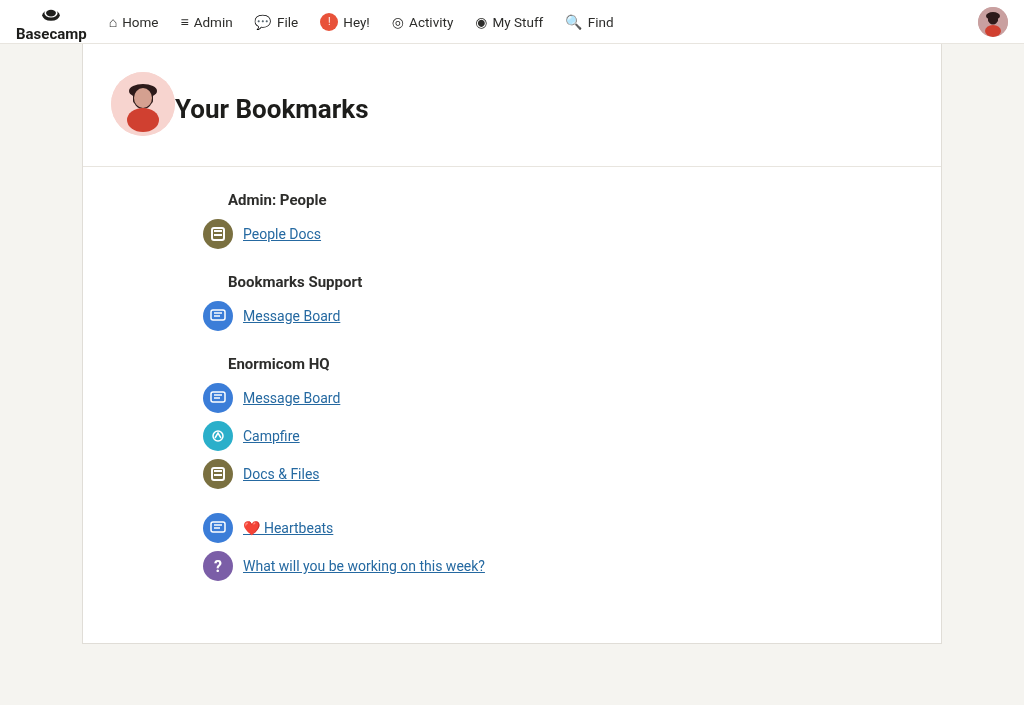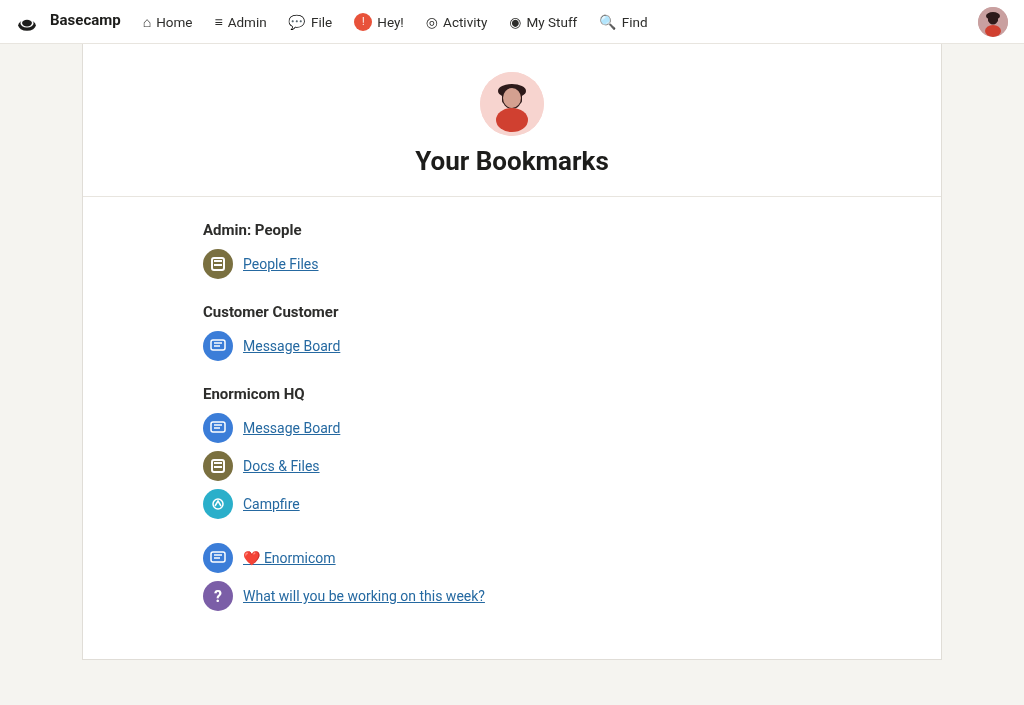--- a/index.html
+++ b/index.html
@@ -19,27 +19,28 @@
       padding: 0 16px;
       justify-content: space-between;
     }
     .nav-left {
       display: flex;
       align-items: center;
       gap: 4px;
     }
     .nav-logo {
       display: flex;
-      align-items: flex-start;
-      gap: 12px;
+      align-items: center;
+      gap: 2px;
       font-weight: 700;
       font-size: 15px;
       color: #1d1d1b;
       text-decoration: none;
       margin-right: 8px;
+      flex-direction: column;
     }
     .nav-logo-icon {
       width: 22px;
       height: 22px;
     }
     .nav-links {
       display: flex;
       align-items: center;
       gap: 2px;
     }
@@ -81,21 +82,21 @@
     .content-box {
       background: #fff;
       border: 1px solid #e0ddd7;
       border-top: none;
       min-height: 600px;
     }
 
     
     .page-header {
       display: flex;
-      flex-direction: column;
+      flex-direction: row;
       align-items: center;
       padding: 28px 28px 20px;
       border-bottom: 1px solid #e8e5df;
     }
     .page-avatar {
       width: 64px;
       height: 64px;
       border-radius: 50%;
       background: #f7d4cf;
       display: flex;
@@ -116,20 +117,21 @@
       padding: 24px 120px;
     }
     .bookmark-section {
       margin-bottom: 24px;
     }
     .section-title {
       font-size: 15px;
       font-weight: 700;
       color: #2d2d2b;
       margin-bottom: 10px;
+      margin-left: 25px;
     }
     .bookmark-item {
       display: flex;
       align-items: center;
       gap: 10px;
       margin-bottom: 8px;
       cursor: pointer;
     }
     .bookmark-icon {
       width: 30px;
@@ -234,26 +236,26 @@
       <div class="bookmark-section">
         <div class="section-title">Admin: People</div>
         <div class="bookmark-item">
           <div class="bookmark-icon icon-olive" style="color:#fff;">
             <svg width="16" height="16" viewBox="0 0 16 16" fill="white">
                 <rect x="2" y="2" width="12" height="12" rx="2" fill="none" stroke="white" stroke-width="2"></rect>
                 <rect x="4" y="4" width="8" height="2" fill="white"></rect>
                 <rect x="4" y="8" width="8" height="2" fill="white"></rect>
               </svg>
           </div>
-          <span class="bookmark-link">People Files</span>
-        </div>
-      </div>
-
-      <div class="bookmark-section">
-        <div class="section-title">Customer Customer</div>
+          <span class="bookmark-link">People Docs</span>
+        </div>
+      </div>
+
+      <div class="bookmark-section">
+        <div class="section-title">Bookmarks Support</div>
         <div class="bookmark-item">
           <div class="bookmark-icon icon-blue">
             <svg width="16" height="16" viewBox="0 0 16 16" fill="white">
                 <rect x="1" y="2" width="14" height="10" rx="2" fill="none" stroke="white" stroke-width="1.5"></rect>
                 <line x1="4" y1="5" x2="12" y2="5" stroke="white" stroke-width="1.5"></line>
                 <line x1="4" y1="8" x2="10" y2="8" stroke="white" stroke-width="1.5"></line>
               </svg>
           </div>
           <span class="bookmark-link">Message Board</span>
         </div>
@@ -268,50 +270,50 @@
           <div class="bookmark-icon icon-blue">
             <svg width="16" height="16" viewBox="0 0 16 16" fill="white">
                 <rect x="1" y="2" width="14" height="10" rx="2" fill="none" stroke="white" stroke-width="1.5"></rect>
                 <line x1="4" y1="5" x2="12" y2="5" stroke="white" stroke-width="1.5"></line>
                 <line x1="4" y1="8" x2="10" y2="8" stroke="white" stroke-width="1.5"></line>
               </svg>
           </div>
           <span class="bookmark-link">Message Board</span>
         </div>
         <div class="bookmark-item">
+          <div class="bookmark-icon icon-teal">
+            <svg width="16" height="16" viewBox="0 0 16 16" fill="white">
+                <circle cx="8" cy="8" r="5" fill="none" stroke="white" stroke-width="1.5"></circle>
+                <polyline points="5,10 8,5 11,10" stroke="white" stroke-width="1.5" fill="none"></polyline>
+              </svg>
+          </div>
+          <span class="bookmark-link">Campfire</span>
+        </div>
+        <div class="bookmark-item">
           <div class="bookmark-icon icon-olive">
             <svg width="16" height="16" viewBox="0 0 16 16" fill="white">
                 <rect x="2" y="2" width="12" height="12" rx="2" fill="none" stroke="white" stroke-width="2"></rect>
                 <rect x="4" y="4" width="8" height="2" fill="white"></rect>
                 <rect x="4" y="8" width="8" height="2" fill="white"></rect>
               </svg>
           </div>
           <span class="bookmark-link">Docs &amp; Files</span>
         </div>
-        <div class="bookmark-item">
-          <div class="bookmark-icon icon-teal">
-            <svg width="16" height="16" viewBox="0 0 16 16" fill="white">
-                <circle cx="8" cy="8" r="5" fill="none" stroke="white" stroke-width="1.5"></circle>
-                <polyline points="5,10 8,5 11,10" stroke="white" stroke-width="1.5" fill="none"></polyline>
-              </svg>
-          </div>
-          <span class="bookmark-link">Campfire</span>
-        </div>
       </div>
 
       <div class="bookmark-section">
         <div class="bookmark-item">
           <div class="bookmark-icon icon-blue">
             <svg width="16" height="16" viewBox="0 0 16 16" fill="white">
                 <rect x="1" y="2" width="14" height="10" rx="2" fill="none" stroke="white" stroke-width="1.5"></rect>
                 <line x1="4" y1="5" x2="12" y2="5" stroke="white" stroke-width="1.5"></line>
                 <line x1="4" y1="8" x2="10" y2="8" stroke="white" stroke-width="1.5"></line>
               </svg>
           </div>
-          <span class="bookmark-link">❤️ Enormicom</span>
+          <span class="bookmark-link">❤️ Heartbeats</span>
         </div>
         <div class="bookmark-item">
           <div class="bookmark-icon icon-purple" style="font-size:16px;color:white;font-weight:700;">?</div>
           <span class="bookmark-link">What will you be working on this week?</span>
         </div>
 
       </div>
 
     </div>
   </div>

